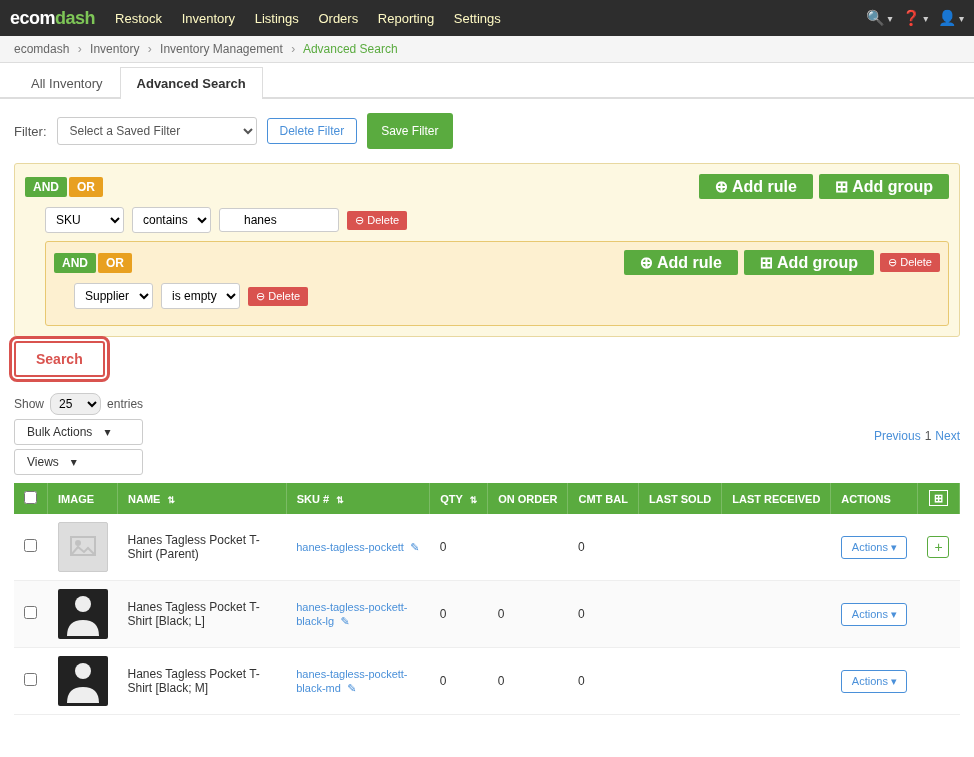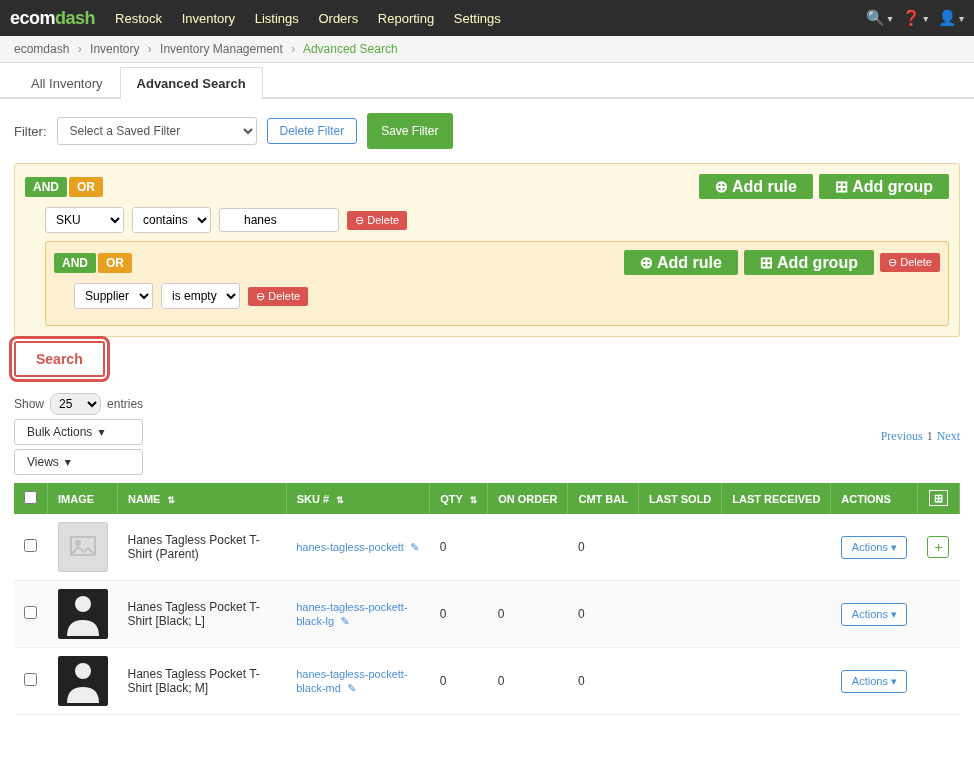--- a/index.html
+++ b/index.html
@@ -229,30 +229,29 @@
     .btn-bulk {
       background: #fff;
       border: 1px solid #ccc;
       border-radius: 3px;
       padding: 5px 12px;
       cursor: pointer;
       font-size: 12px;
       color: #333;
       display: flex;
       align-items: center;
-      gap: 6px;
+      gap: 12px;
     }
     .pagination-area {
       font-size: 12px;
       color: #555;
       display: flex;
       align-items: center;
       gap: 4px;
       margin-top: 4px;
-      font-family: Liberation Serif, serif;
     }
     .pagination-area a { color: #4a90d9; text-decoration: none; }
 
     
     .data-table {
       width: 100%;
       border-collapse: collapse;
       font-size: 12px;
     }
     .data-table thead tr {

